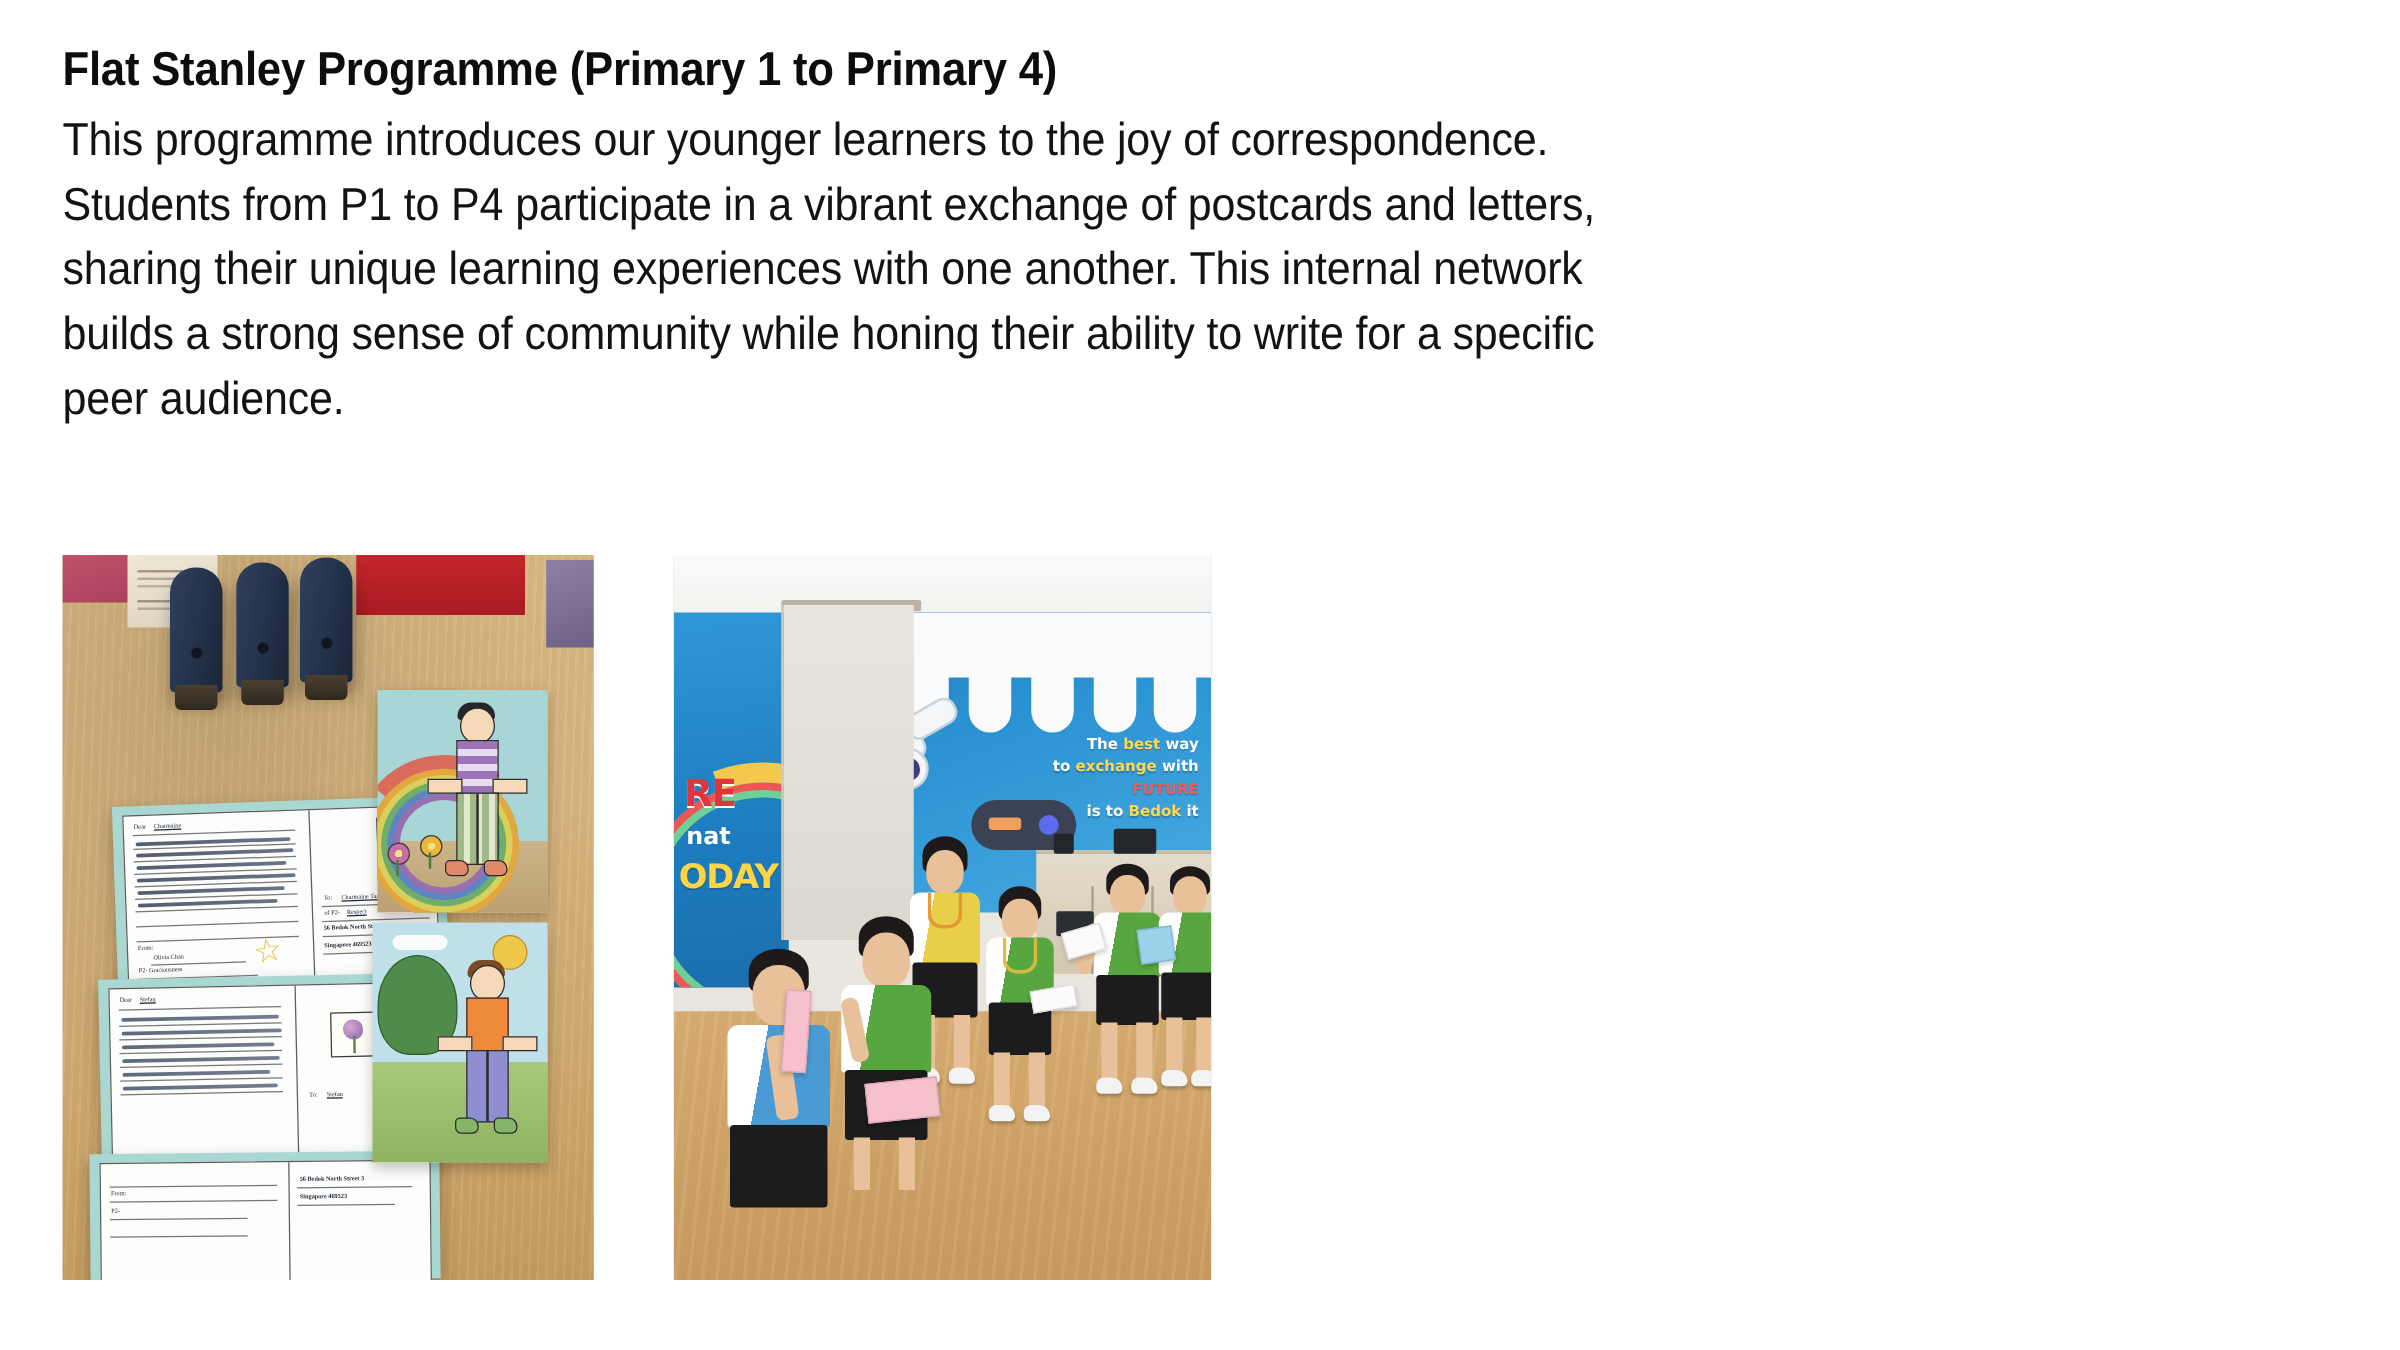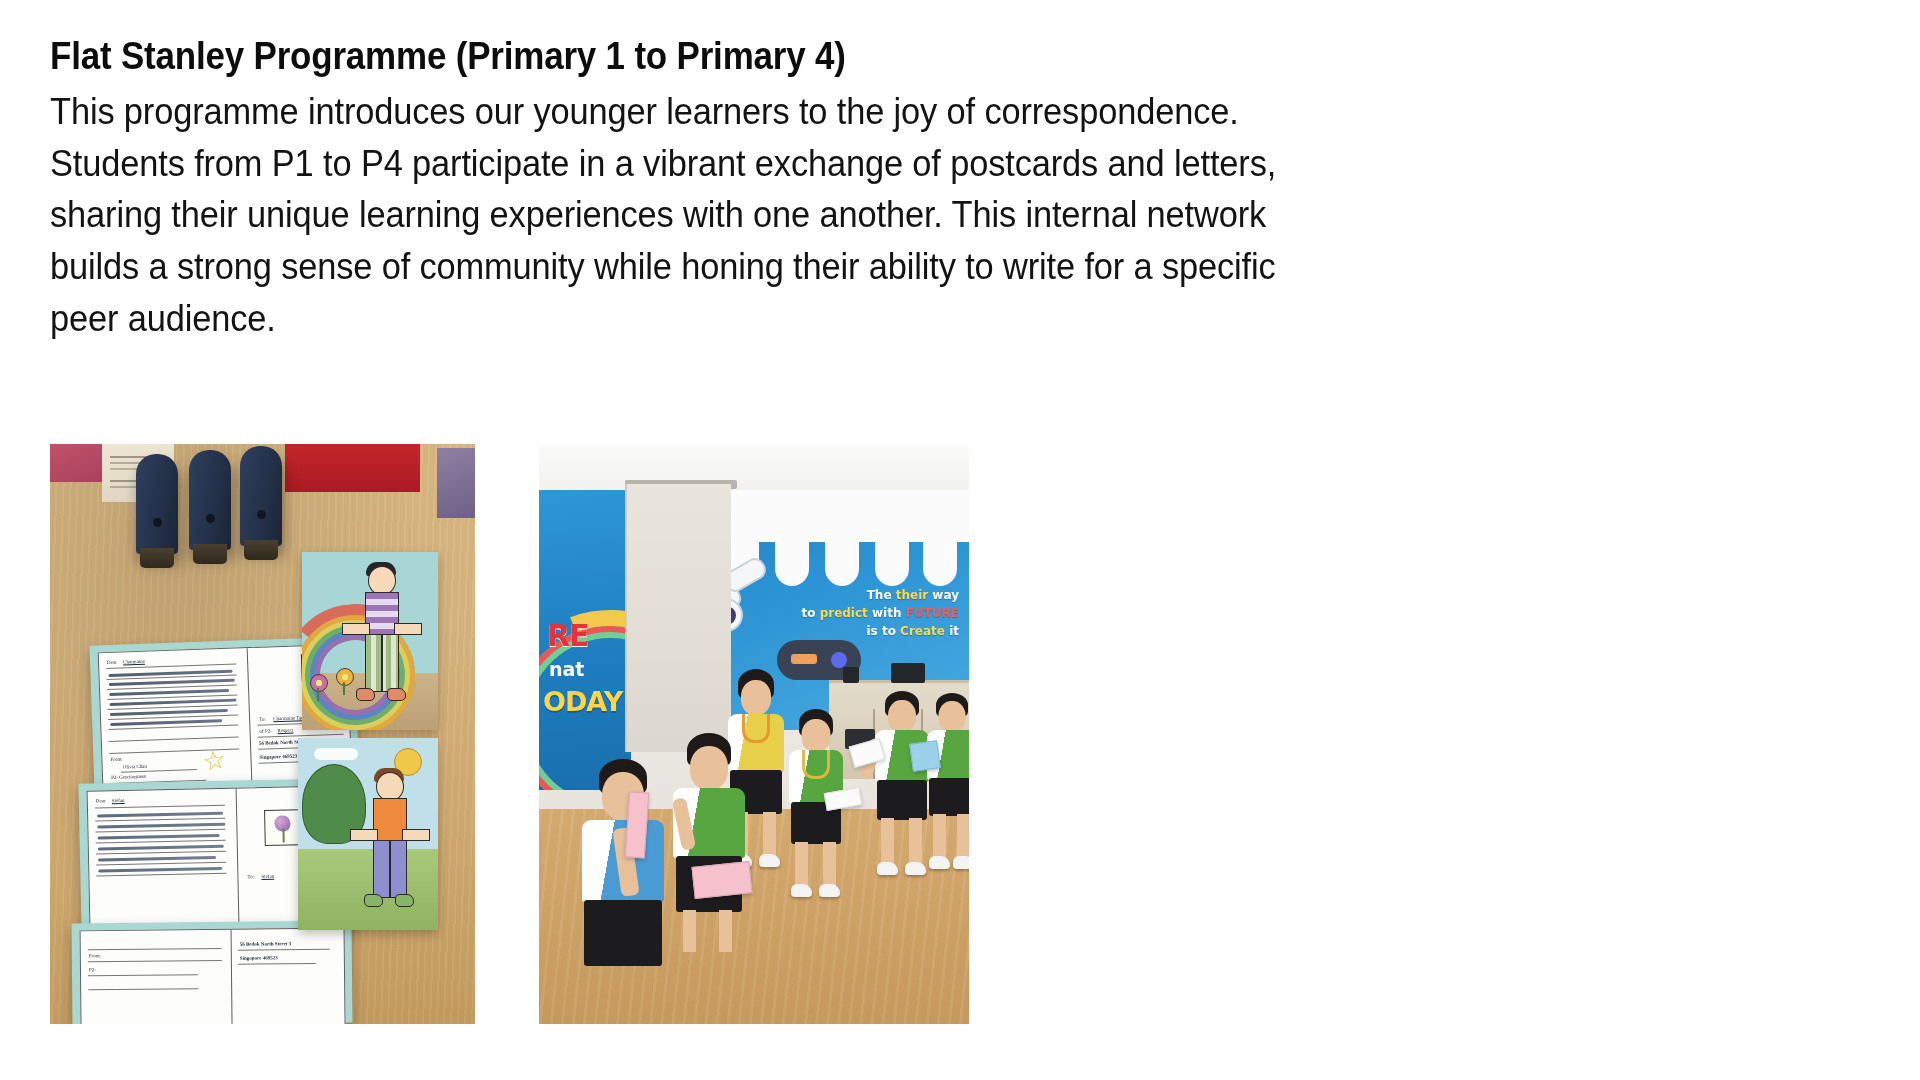--- a/index.html
+++ b/index.html
@@ -582,32 +582,32 @@
           <div class="robot-arm">
             <i style="left:0; top:34px; width:44px; height:22px; transform:rotate(-22deg);"></i>
             <i style="left:30px; top:10px; width:40px; height:18px; transform:rotate(-30deg);"></i>
             <i style="left:16px; top:44px; width:30px; height:30px; border-radius:50%;"></i>
             <i style="left:24px; top:52px; width:15px; height:15px; border-radius:50%; background:#3b3f80; border-color:#3b3f80;"></i>
           </div>
           <div class="gamepad"></div>
           <div class="mural-txt">
             <div>
               <span>The</span>
-              <span class="hl">their</span>
+              <span class="hl">best</span>
               <span>way</span>
             </div>
             <div>
               <span>to</span>
-              <span class="hl">predict</span>
+              <span class="hl">exchange</span>
               <span>with</span>
               <span class="hl2">FUTURE</span>
             </div>
             <div>
               <span>is to</span>
-              <span class="hl">Create</span>
+              <span class="hl">Bedok</span>
               <span>it</span>
             </div>
           </div>
         </div>
 
         <div class="banner-left">
           <div class="arc"></div>
           <div class="w1">RE</div>
           <div class="w2">nat</div>
           <div class="w3">ODAY</div>

